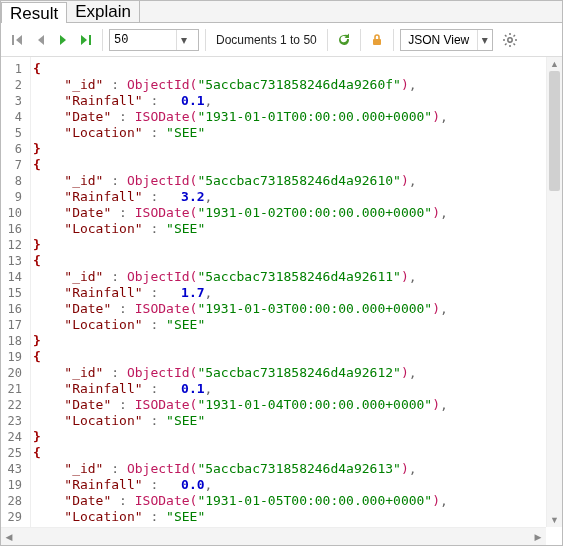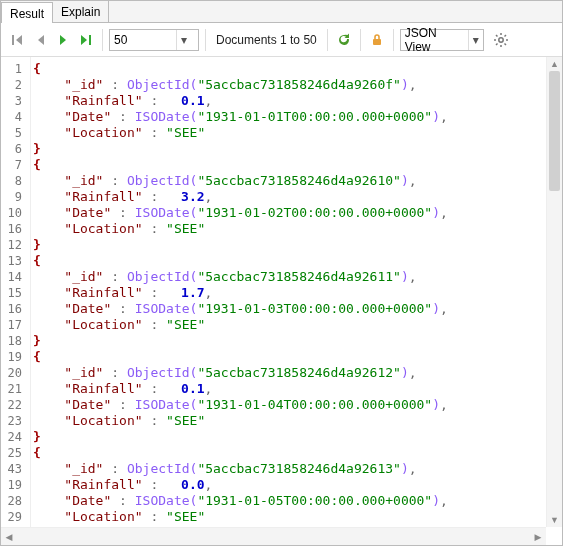--- a/index.html
+++ b/index.html
@@ -1,36 +1,36 @@
 <!DOCTYPE html>
 <html><head>
 <meta charset="utf-8">
 <style>
   * { box-sizing: border-box; margin: 0; padding: 0; }
   body { font-family: "Segoe UI", Tahoma, sans-serif; font-size: 12px; background: #fff; width: 563px; height: 546px; overflow: hidden; }
   .wrap { width: 563px; height: 546px; border: 1px solid #bbb; position: relative; background: #fff; }
   .tabs { display: flex; border-bottom: 1px solid #bbb; background: #f4f4f4; height: 22px; }
-  .tab { padding: 2px 8px; border-right: 1px solid #bbb; cursor: pointer; font-size: 12px; line-height: 18px; }
+  .tab { padding: 2px 8px; border-right: 1px solid #bbb; cursor: pointer; font-size: 17px; line-height: 18px; }
   .tab.active { background: #fff; position: relative; top: 1px; border-top: 1px solid #bbb; border-left: 1px solid #bbb; }
   .toolbar { display: flex; align-items: center; padding: 5px 6px; gap: 3px; border-bottom: 1px solid #ddd; height: 34px; }
   .icn { display: inline-flex; align-items: center; justify-content: center; width: 20px; height: 20px; cursor: pointer; }
   .divider { width: 1px; height: 22px; background: #ddd; margin: 0 3px; }
   .combo { display: flex; align-items: center; border: 1px solid #bbb; background: #fff; font-size: 12px; height: 22px; }
   .combo input { border: none; outline: none; font-size: 12px; padding: 0 4px; background: transparent; font-family: inherit; }
   .combo .chev { padding: 0 4px; color: #555; border-left: 1px solid #ddd; height: 100%; display: flex; align-items: center; }
   .docrange { font-size: 12px; color: #222; padding: 0 4px; }
   .editor { display: flex; height: calc(100% - 22px - 34px - 18px); position: relative; font-size: 13px; }
   .gutter { background: #fff; text-align: right; padding: 4px 8px 4px 4px; color: #777; border-right: 1px solid #eee; user-select: none; width: 30px; }
   .gutter div { height: 16px; line-height: 16px; font-family: Consolas, monospace; font-size: 12px; }
   .code { flex: 1; padding: 4px 2px; font-family: Consolas, monospace; font-size: 13px; overflow: hidden; white-space: pre; }
   .line { height: 16px; line-height: 16px; }
   .brace { color: #a00000; font-weight: bold; }
   .key { color: #800000; }
   .punc { color: #666; }
-  .func { color: #8b5cf6; }
+  .func { color: #be185d; }
   .str { color: #008000; }
   .num { color: #0000cc; font-weight: bold; margin-left: 15px; }
   .scroll-v { position: absolute; right: 0; top: 56px; bottom: 18px; width: 16px; background: #f4f4f4; border-left: 1px solid #eee; }
   .scroll-v .thumb { position: absolute; left: 2px; right: 2px; top: 14px; height: 120px; background: #d0d0d0; border-radius: 2px; }
   .scroll-v .arr { position: absolute; left: 0; right: 0; height: 14px; display:flex; align-items:center; justify-content:center; color:#888; font-size:9px; }
   .scroll-h { position: absolute; left: 0; right: 16px; bottom: 0; height: 18px; background: #f4f4f4; border-top: 1px solid #eee; }
   .scroll-h .arr { position: absolute; top: 0; bottom: 0; width: 16px; display:flex; align-items:center; justify-content:center; color:#888; font-size:9px; }
   svg { display: block; }
 </style>
 </head>
@@ -58,40 +58,40 @@
           <path d="M3 2l6 5-6 5z" fill="#33aa33"></path>
         </svg>
       </span>
     <span class="icn">
         <svg width="14" height="14">
           <path d="M2 2l6 5-6 5zm8 0v10h2V2z" fill="#33aa33"></path>
         </svg>
       </span>
     <span class="divider"></span>
     <span class="combo" style="width:90px;">
-      <input style="width: 66px;" value="50">
+      <input style="width: 66px; font-family: Liberation Mono, monospace;" value="50">
       <span class="chev">▾</span>
     </span>
     <span class="divider"></span>
     <span class="docrange">Documents 1 to 50</span>
     <span class="divider"></span>
     <span class="icn">
         <svg width="16" height="16">
           <path d="M8 3a5 5 0 1 0 4.9 4H11a3.2 3.2 0 1 1-1-2.2L8.5 6H13V1.5l-1.5 1.5A5 5 0 0 0 8 3z" fill="#4a9a2a"></path>
         </svg>
       </span>
     <span class="divider"></span>
     <span class="icn">
         <svg width="14" height="14">
           <rect x="3" y="6" width="8" height="6" rx="1" fill="#e8a038"></rect>
           <path d="M5 6V4a2 2 0 1 1 4 0v2" fill="none" stroke="#e8a038" stroke-width="1.6"></path>
         </svg>
       </span>
     <span class="divider"></span>
-    <span class="combo" style="width:84px;">
+    <span class="combo" style="width:93px;text-align:center;">
       <span style="padding:0 4px; flex:1;">JSON View</span>
       <span class="chev">▾</span>
     </span>
     <span class="icn" style="margin-left:4px;">
         <svg width="16" height="16">
           <circle cx="8" cy="8" r="2.2" fill="none" stroke="#777" stroke-width="1.5"></circle>
           <g stroke="#777" stroke-width="1.5">
             <line x1="8" y1="1" x2="8" y2="3"></line>
             <line x1="8" y1="13" x2="8" y2="15"></line>
             <line x1="1" y1="8" x2="3" y2="8"></line>

